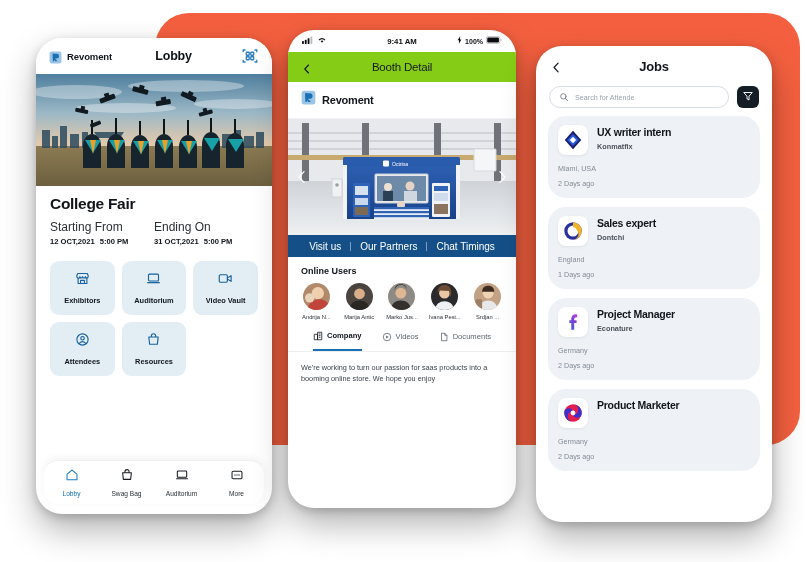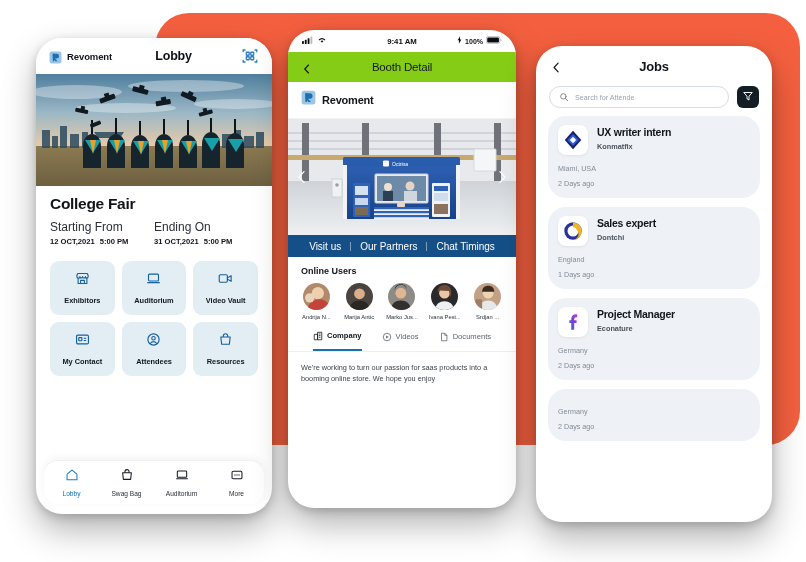--- a/index.html
+++ b/index.html
@@ -347,30 +347,20 @@
         <span>
           <svg viewBox="0 0 24 24" width="15" height="15" fill="none" stroke="#15619f" stroke-width="1.8" stroke-linejoin="round">
             <rect x="2" y="6" width="13" height="12" rx="2"></rect>
               <path d="M15 11l6-3.5v9L15 13z"></path>
           </svg>
         </span>
         <span class="tile-label">Video Vault</span>
       </div>
       <div class="tile">
         <span>
-          <svg viewBox="0 0 24 24" width="15" height="15" fill="none" stroke="#15619f" stroke-width="1.8" stroke-linejoin="round">
-            <rect x="2.5" y="5" width="19" height="14" rx="2"></rect>
-            <rect x="6" y="9" width="5" height="5" rx="0.8"></rect>
-            <path d="M14 10h4M14 13.5h4"></path>
-          </svg>
-        </span>
-        <span class="tile-label">My Contact</span>
-      </div>
-      <div class="tile">
-        <span>
           <svg viewBox="0 0 24 24" width="15" height="15" fill="none" stroke="#15619f" stroke-width="1.8">
             <circle cx="12" cy="12" r="9"></circle>
               <circle cx="12" cy="10" r="2.8"></circle>
             <path d="M6.5 19a6 6 0 0 1 11 0"></path>
           </svg>
         </span>
         <span class="tile-label">Attendees</span>
       </div>
       <div class="tile">
         <span>
@@ -745,20 +735,34 @@
           <div class="job-meta">
             <div class="job-title">Project Manager</div>
             <div class="job-company">Econature</div>
           </div>
         </div>
         <div class="job-loc">Germany</div>
         <div class="job-age">2 Days ago</div>
       </div>
 
       <div class="job-card">
+        <div class="job-top">
+          <div class="job-logo">
+            <svg viewBox="0 0 24 24" width="22" height="22">
+              <circle cx="12" cy="12" r="9.5" fill="#e01f4e"></circle>
+              <path d="M12 2.5c5.2 0 9.5 4.3 9.5 9.5a5 5 0 0 1-9.5 2.2A5 5 0 0 0 12 2.5z" fill="#3b2fd0"></path>
+              <path d="M12 21.5C6.8 21.5 2.5 17.2 2.5 12a5 5 0 0 1 9.5-2.2A5 5 0 0 0 12 21.5z" fill="#3b2fd0"></path>
+              <circle cx="12" cy="12" r="2.6" fill="#ffffff"></circle>
+            </svg>
+          </div>
+          <div class="job-meta">
+            <div class="job-title">Product Marketer</div>
+            <div class="job-company"></div>
+          </div>
+        </div>
         <div class="job-loc">Germany</div>
         <div class="job-age">2 Days ago</div>
       </div>
 
     </div>
   </div>
 
 </div>
 
 </body></html>

